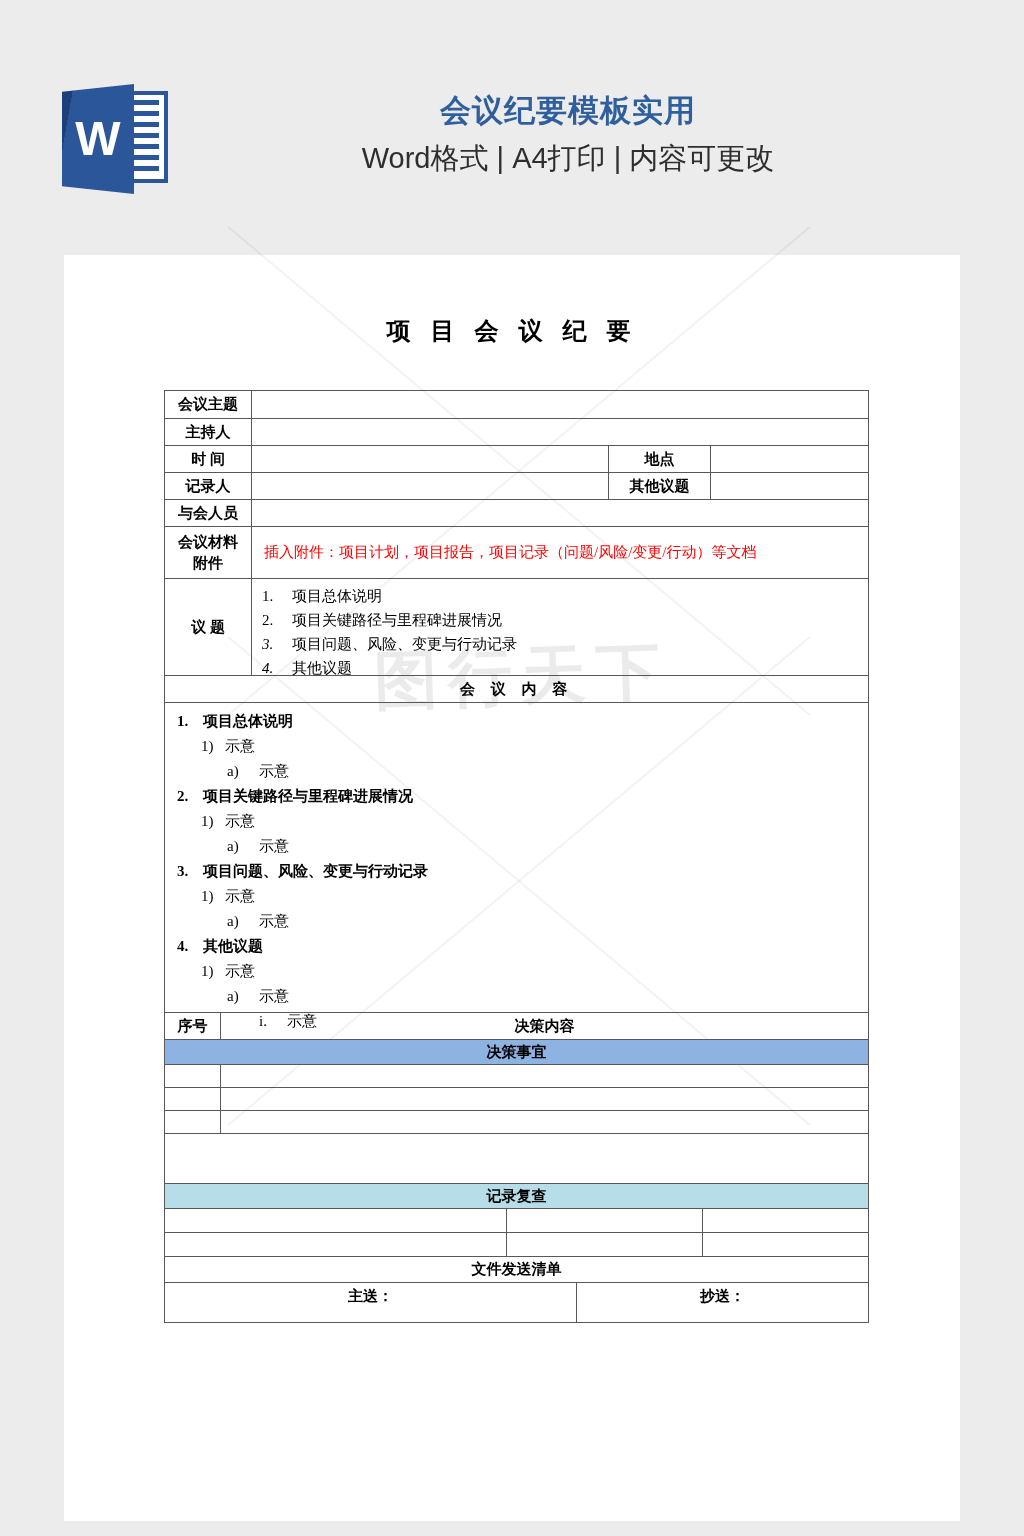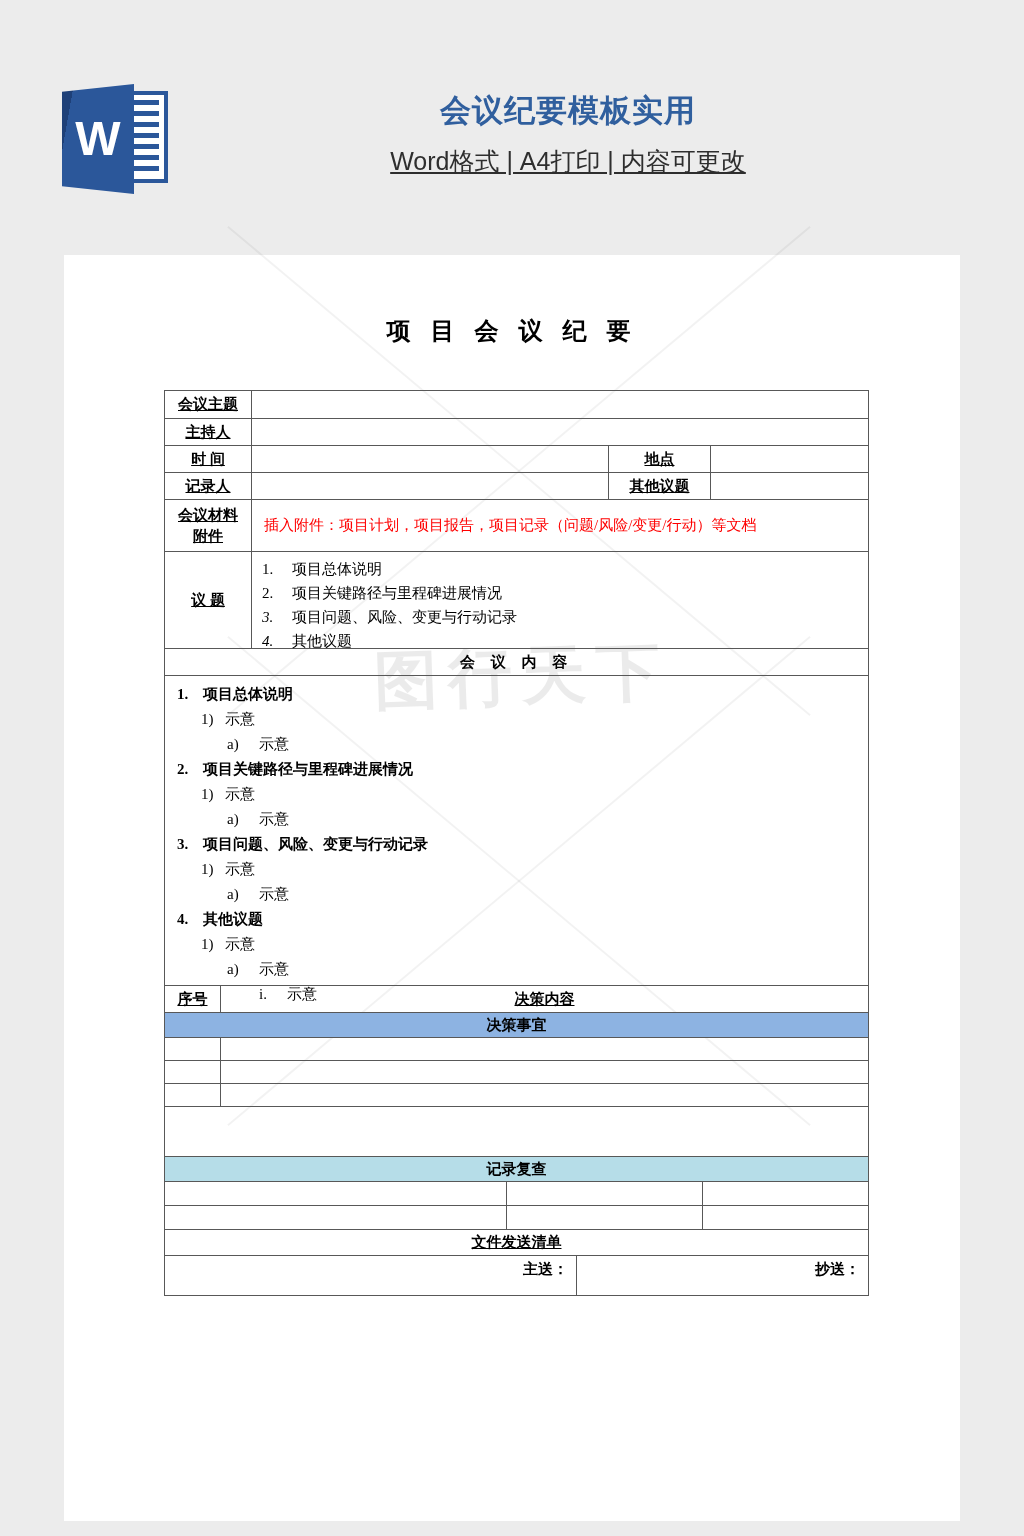--- a/index.html
+++ b/index.html
@@ -38,21 +38,21 @@
     clip-path:polygon(0 7%,100% 0,100% 100%,0 93%);
     display:flex;align-items:center;justify-content:center;
   }
   .wi-cover span{
     color:#fff;font-family:"Liberation Sans","DejaVu Sans",sans-serif;
     font-weight:bold;font-size:48px;line-height:1;
   }
   .banner-text{position:absolute;left:112px;right:0;top:90px;text-align:center;
     font-family:"Liberation Sans","DejaVu Sans",sans-serif;}
   .banner-title{font-size:31px;font-weight:bold;color:var(--title-blue);letter-spacing:1px;}
-  .banner-subtitle{margin-top:13px;font-size:25px;color:#2e2e2e;text-decoration:underline;}
+  .banner-subtitle{margin-top:7px;font-size:29px;color:#2e2e2e;}
   
   .page{position:absolute;left:64px;top:255px;width:896px;height:1266px;background:#fff;}
   .doc-title{
     position:absolute;left:0;right:0;top:60px;text-align:center;
     font-size:24px;font-weight:bold;letter-spacing:7px;
   }
   
   .wm-text{
     position:absolute;left:310px;top:378px;font-size:64px;font-weight:bold;
     color:rgba(0,0,0,0.08);letter-spacing:10px;transform:rotate(-2deg);z-index:0;
@@ -67,21 +67,21 @@
   .tbl{
     position:absolute;left:100px;top:135px;width:705px;
     border:1px solid var(--line);background:transparent;z-index:1;
     font-size:15px;
   }
   .row{display:flex;}
   .row + .row, .rows-wrap .row:first-child, .rows-wrap + .row{border-top:1px solid var(--line);}
   .rows-wrap{border:none;}
   .cell{display:flex;align-items:center;justify-content:center;min-width:0;}
   .cell + .cell{border-left:1px solid var(--line);}
-  .label{font-weight:bold;text-align:center;text-decoration:underline;}
+  .label{font-weight:bold;text-align:center;}
   .grow{flex:1;}
   .w86{width:86px;flex:none;}
   .w102{width:102px;flex:none;}
   .w158{width:158px;flex:none;}
   .w55{width:55px;flex:none;}
   .w341{width:341px;flex:none;}
   .w196{width:196px;flex:none;}
   .w411{width:411px;flex:none;}
   .h27{height:27px;} .h52{height:52px;} .h97{height:97px;} .h310{height:310px;}
   .h25{height:25px;} .h23{height:23px;} .h50{height:50px;} .h24{height:24px;}
@@ -97,21 +97,21 @@
   .sec-head{font-weight:bold;letter-spacing:6px;}
   .head-blue{background:var(--accent-blue);font-weight:bold;}
   .head-cyan{background:var(--accent-cyan);font-weight:bold;}
   .outline-cell{display:block;padding:6px 10px;}
   .o{display:flex;line-height:25px;}
   .o .num{flex:none;}
   .o1{font-weight:bold;padding-left:2px;} .o1 .num{width:26px;}
   .o2{padding-left:26px;} .o2 .num{width:24px;}
   .o3{padding-left:52px;} .o3 .num{width:32px;}
   .o4{padding-left:84px;} .o4 .num{width:28px;}
-  .corner{justify-content:flex-end;align-items:flex-start;padding:4px 8px;font-weight:bold;}
+  .corner{justify-content:center;align-items:flex-start;padding:4px 8px;font-weight:bold;}
 </style>
 </head>
 <body>
 
 <div class="banner">
   <div class="word-icon">
     <div class="wi-page">
       <div class="wi-stripes"></div>
     </div>
     <div class="wi-cover">
@@ -152,20 +152,24 @@
       <div class="cell w158"></div>
     </div>
 
     <div class="row h27">
       <div class="cell label w86">记录人</div>
       <div class="cell grow"></div>
       <div class="cell label w102">其他议题</div>
       <div class="cell w158"></div>
     </div>
 
+    <div class="row h27">
+      <div class="cell label w86">与会人员</div>
+      <div class="cell grow"></div>
+    </div>
 
     <div class="row h52">
       <div class="cell label w86 two-line">
         <span>会议材料</span>
         <span>附件</span>
       </div>
       <div class="cell grow note">插入附件：项目计划，项目报告，项目记录（问题/风险/变更/行动）等文档</div>
     </div>
 
     <div class="row h97">

